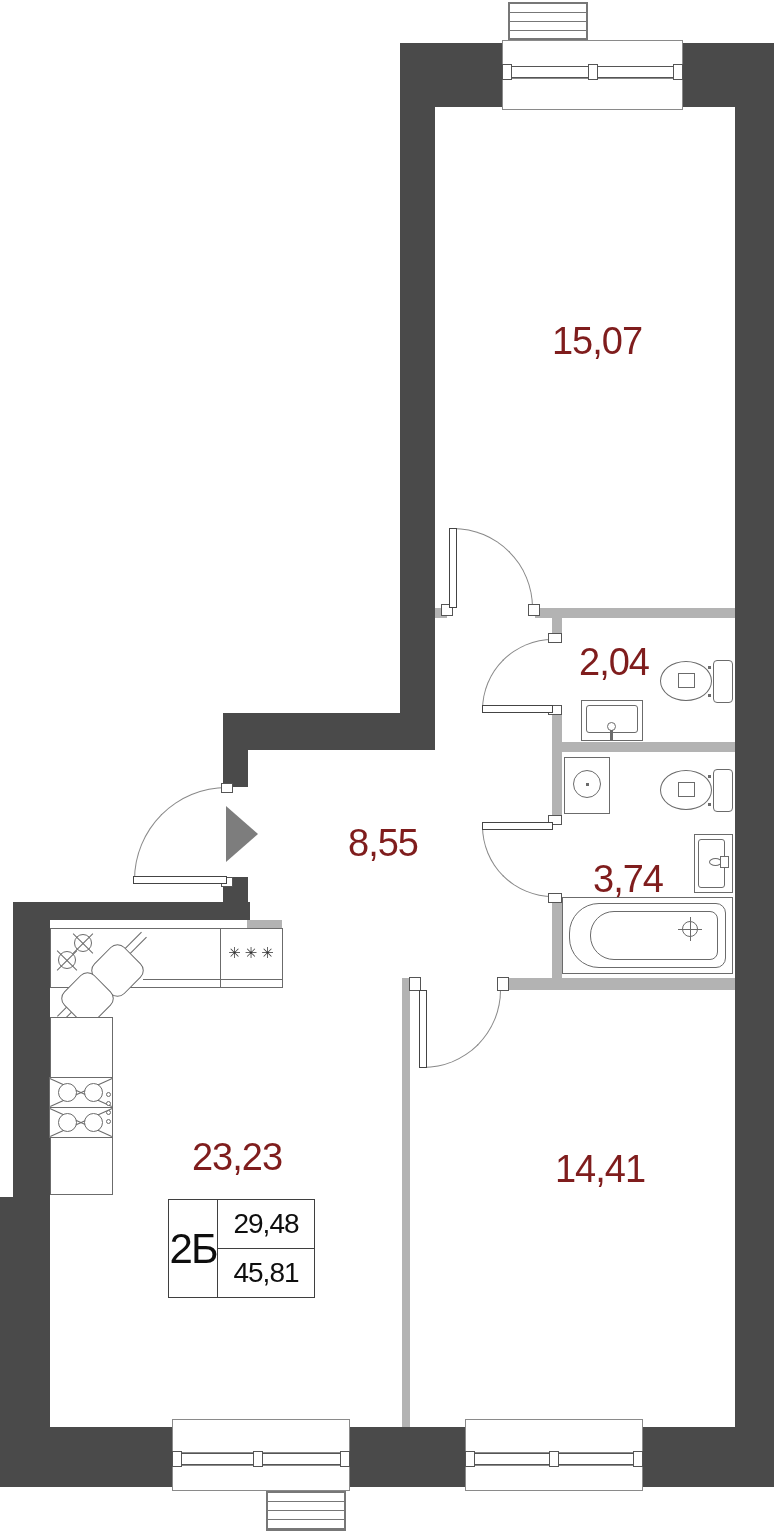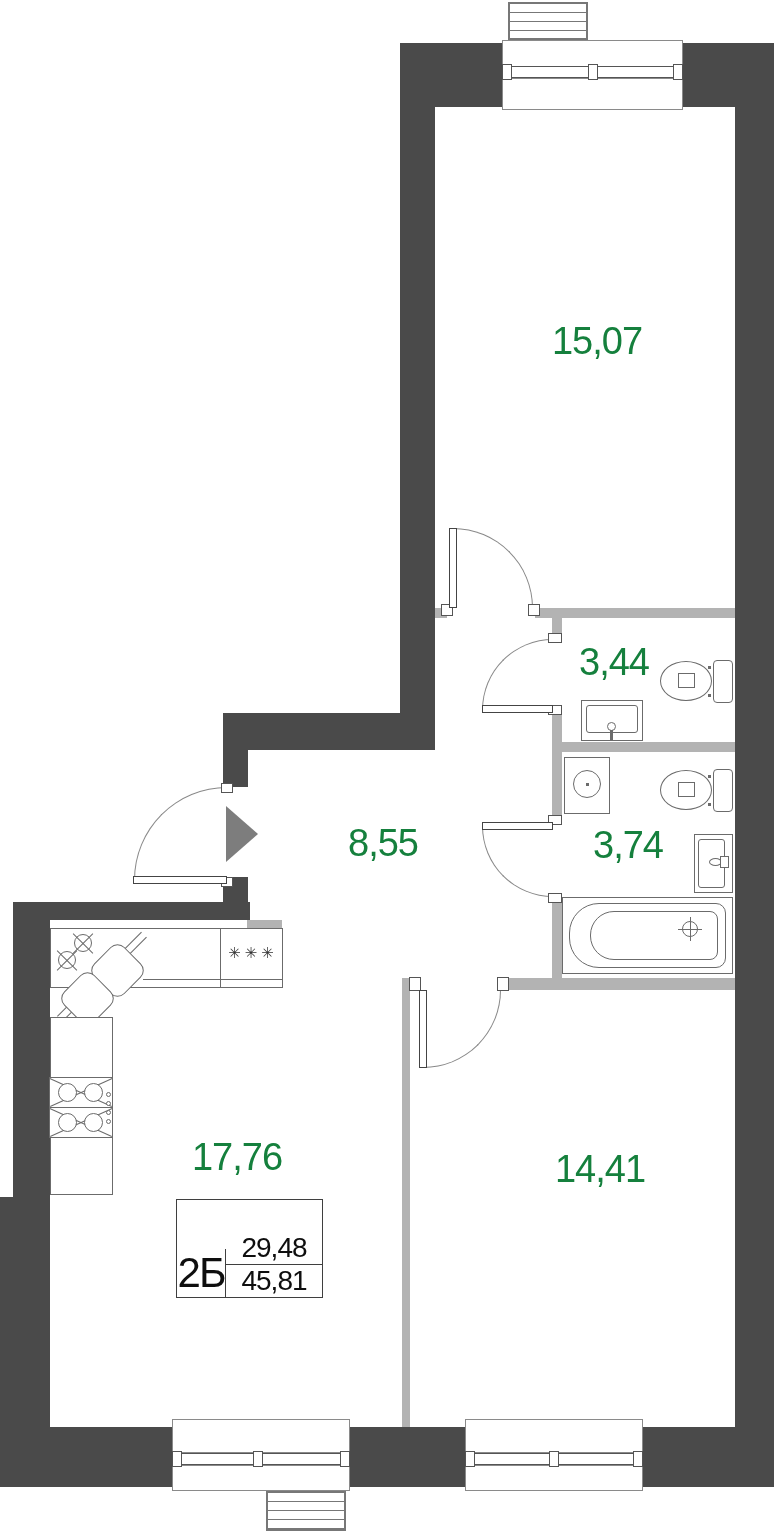--- a/index.html
+++ b/index.html
@@ -16,25 +16,25 @@
   .arc.br{border-bottom:1px solid #888;border-right:1px solid #888;border-bottom-right-radius:100% 100%;}
   .sill{position:absolute;background:#fff;border:1px solid #8a8a8a;box-sizing:border-box;z-index:4;}
   .glaz{position:absolute;background:#fff;border-top:1px solid #555;border-bottom:1px solid #555;box-sizing:border-box;z-index:5;}
   .mull{position:absolute;background:#fff;border:1px solid #555;box-sizing:border-box;z-index:6;}
   .hatch{position:absolute;background:#fff;border:2px solid #777;box-sizing:border-box;z-index:4;
          background-image:repeating-linear-gradient(to bottom,transparent 0 8px,#777 8px 9px);}
   .fx{position:absolute;background:#fff;border:1px solid #6b6b6b;box-sizing:border-box;z-index:3;}
   .fxl{position:absolute;background:#6b6b6b;z-index:3;}
   .rnd{border-radius:50%;}
   .lbl{position:absolute;transform:translate(-50%,-50%);font-size:38px;letter-spacing:-1px;
-       color:#15803d;white-space:nowrap;z-index:8;}
+       color:#7f1d1d;white-space:nowrap;z-index:8;}
   .arrow{position:absolute;width:0;height:0;border-top:28px solid transparent;
          border-bottom:28px solid transparent;border-left:32px solid var(--arrow,#7d7d7d);z-index:7;}
-  .stamp{position:absolute;left:176px;top:1199px;width:147px;height:99px;border:1px solid #3f3f3f;
-         background:#fff;box-sizing:border-box;display:flex;z-index:9;align-items:flex-end;}
+  .stamp{position:absolute;left:168px;top:1199px;width:147px;height:99px;border:1px solid #3f3f3f;
+         background:#fff;box-sizing:border-box;display:flex;z-index:9;}
   .stamp .cellL{width:48px;border-right:1px solid #3f3f3f;display:flex;align-items:center;
          justify-content:center;font-size:42px;letter-spacing:-2px;color:#0e0e0e;}
   .stamp .colR{flex:1;display:flex;flex-direction:column;}
   .stamp .colR div{flex:1;display:flex;align-items:center;justify-content:center;
          font-size:28px;letter-spacing:-1px;color:#0e0e0e;}
   .stamp .colR div:first-child{border-bottom:1px solid #3f3f3f;}
   .stars{position:absolute;left:224px;top:944px;width:58px;text-align:center;font-size:15px;
          letter-spacing:4px;color:#333;z-index:4;}
 </style>
 </head>
@@ -169,24 +169,24 @@
   <div class="fx rnd" style="left:58px;top:1083px;width:19px;height:19px"></div>
   <div class="fx rnd" style="left:84px;top:1083px;width:19px;height:19px"></div>
   <div class="fx rnd" style="left:58px;top:1113px;width:19px;height:19px"></div>
   <div class="fx rnd" style="left:84px;top:1113px;width:19px;height:19px"></div>
   <div class="fx rnd" style="left:106px;top:1092px;width:5px;height:5px"></div>
   <div class="fx rnd" style="left:106px;top:1101px;width:5px;height:5px"></div>
   <div class="fx rnd" style="left:106px;top:1110px;width:5px;height:5px"></div>
   <div class="fx rnd" style="left:106px;top:1119px;width:5px;height:5px"></div>
 
   <div class="lbl" style="left:597px;top:341px">15,07</div>
-  <div class="lbl" style="left:614px;top:662px">3,44</div>
+  <div class="lbl" style="left:614px;top:662px">2,04</div>
   <div class="lbl" style="left:383px;top:843px">8,55</div>
-  <div class="lbl" style="left:628px;top:845px">3,74</div>
-  <div class="lbl" style="left:237px;top:1157px">17,76</div>
+  <div class="lbl" style="left:628px;top:879px">3,74</div>
+  <div class="lbl" style="left:237px;top:1157px">23,23</div>
   <div class="lbl" style="left:600px;top:1169px">14,41</div>
 
   <div class="stamp">
     <div class="cellL">2Б</div>
     <div class="colR">
       <div>29,48</div>
       <div>45,81</div>
     </div>
   </div>
 

